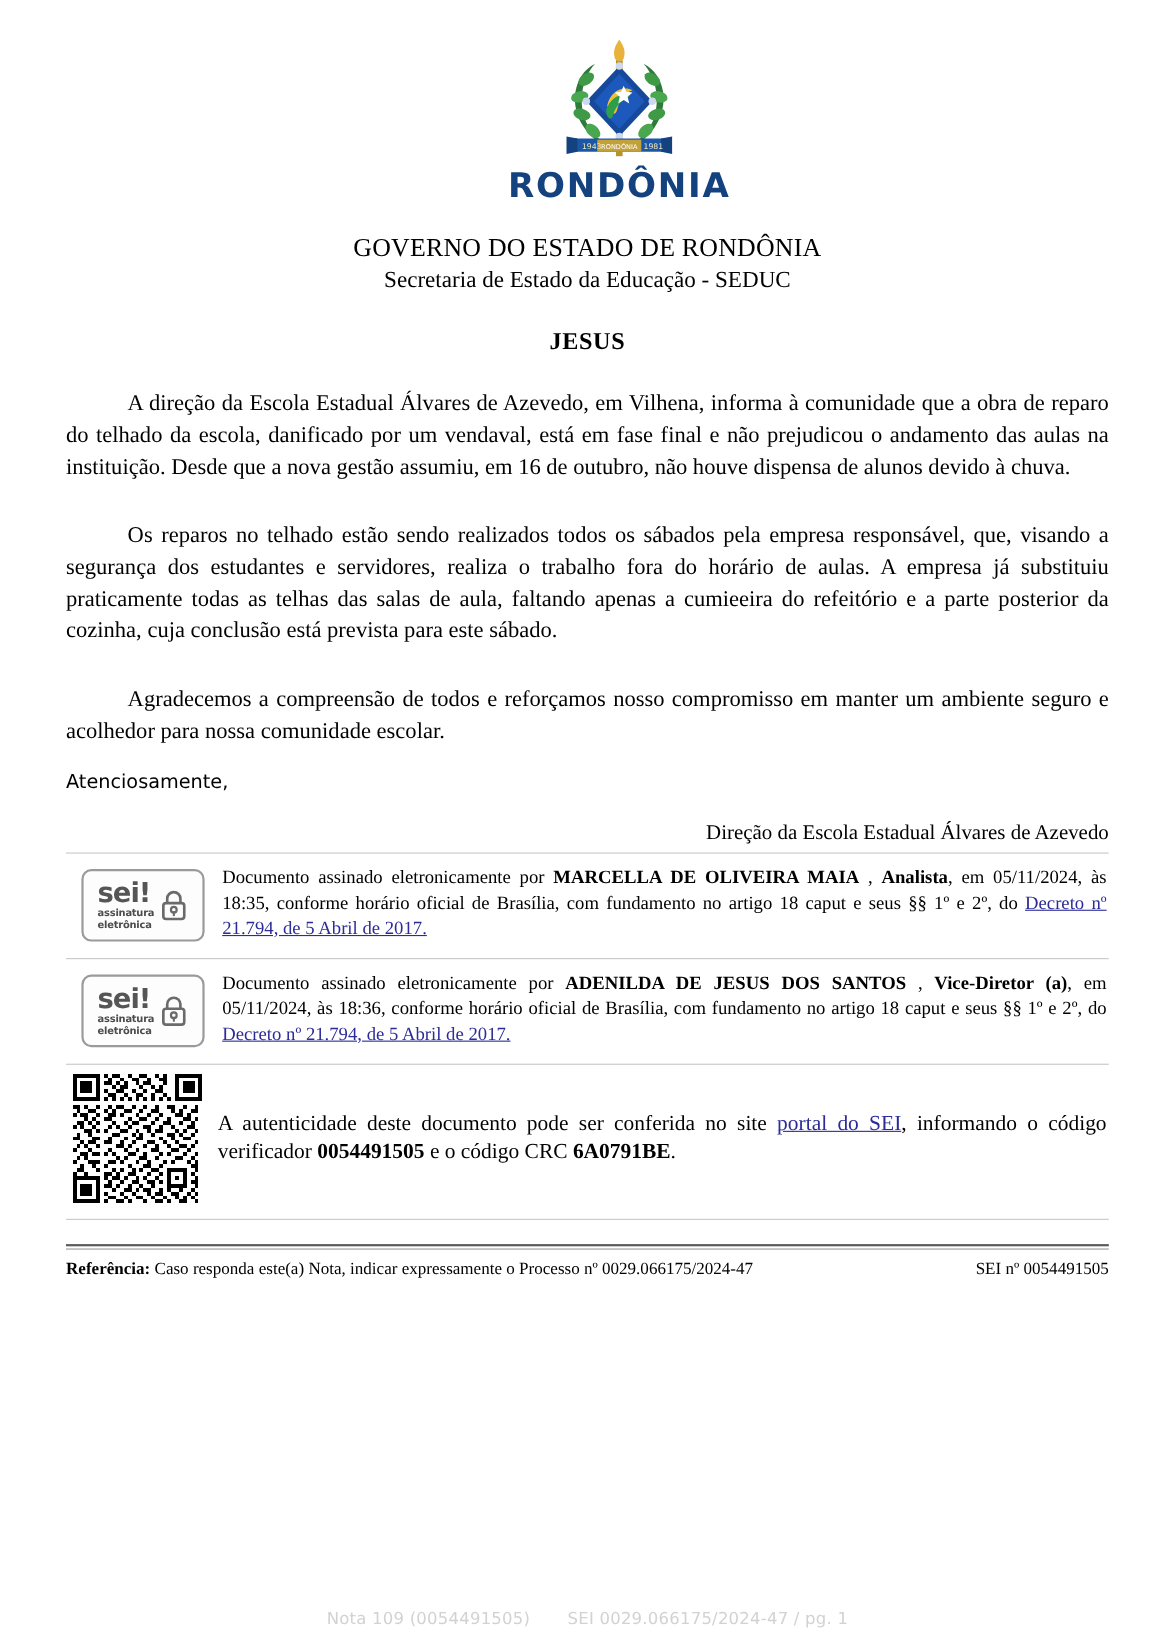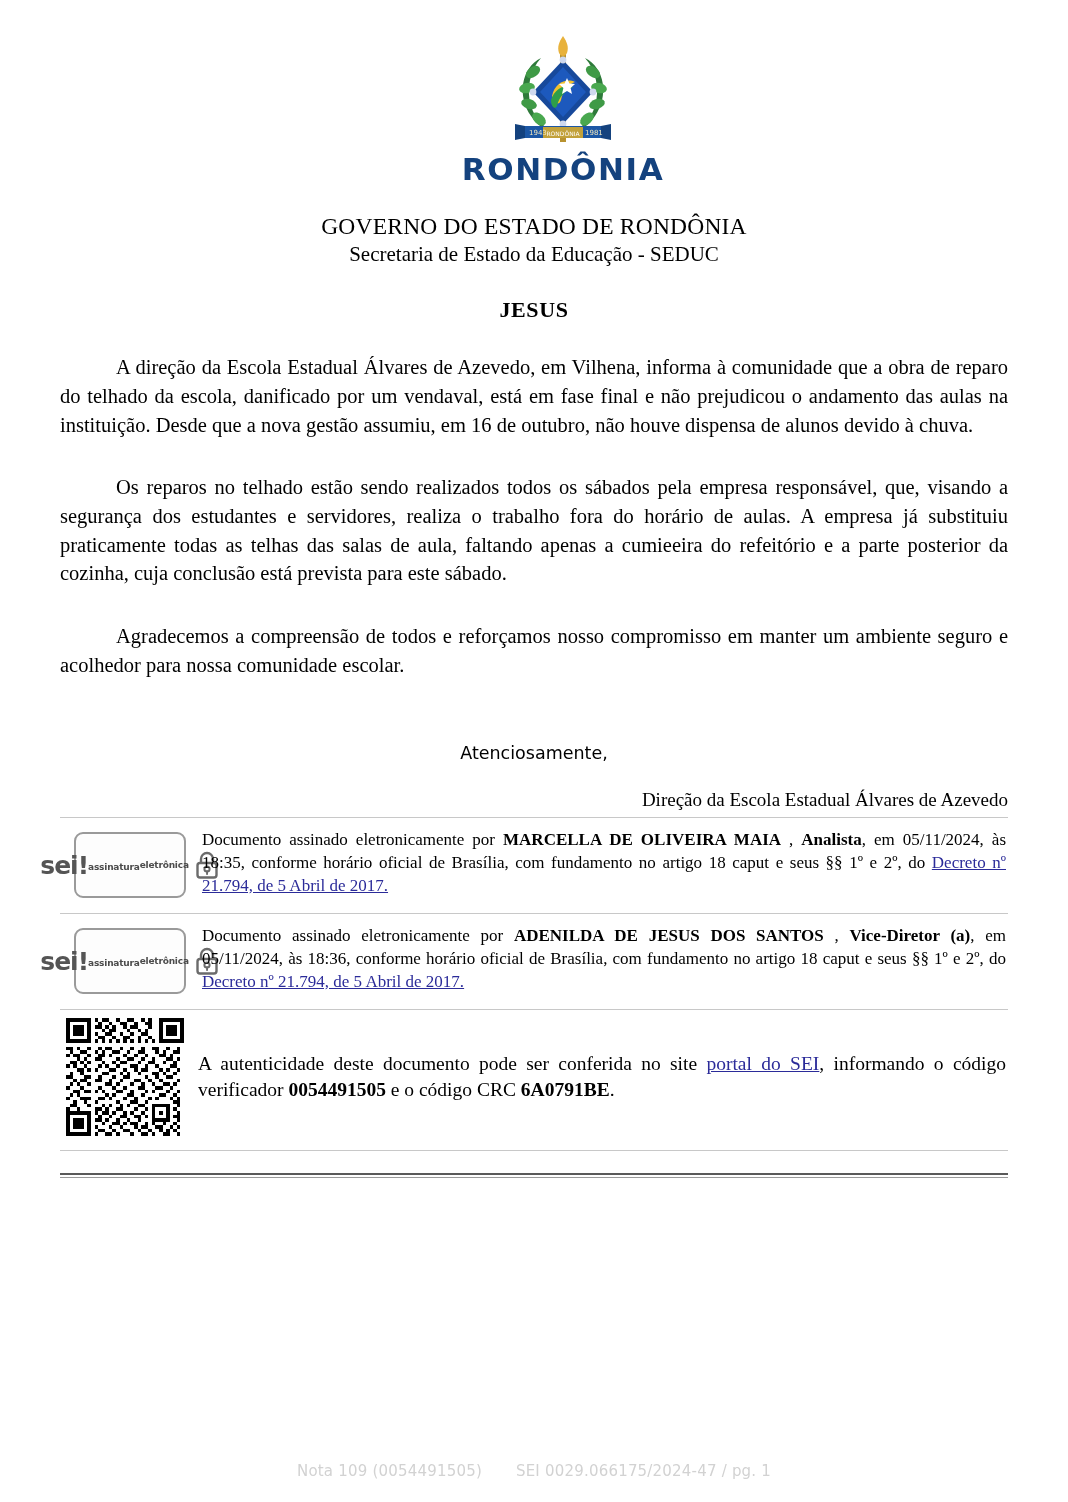--- a/index.html
+++ b/index.html
@@ -91,22 +91,22 @@
     margin: 0;
     padding: 0;
   }
   p.para.first { margin-top: 30px; font-family: Liberation Serif, serif; }
   p.para.second { margin-top: 34px; }
   p.para.third { margin-top: 34px; }
 
   .closing {
     font-family: "DejaVu Sans", sans-serif;
     font-size: 17.5px;
-    margin-top: 64px;
-    text-align: center;
+    margin-top: 22px;
+    text-align: left;
   }
   .signer-line {
     font-size: 19px;
     text-align: right;
     margin-top: 26px;
   }
 
   
   .rule-thin {
     border: 0;
@@ -131,22 +131,22 @@
     align-items: center;
     justify-content: center;
     gap: 5px;
     margin-right: 16px;
     margin-left: 14px;
     margin-top: 3px;
     background: #fdfdfd;
   }
   .sei-badge .txt {
     display: flex;
-    flex-direction: row;
-    align-items: center;
+    flex-direction: column;
+    align-items: flex-start;
     line-height: 1;
   }
   .sei-badge .sei-word {
     font-family: "DejaVu Sans", sans-serif;
     font-weight: bold;
     font-size: 25px;
     color: #555555;
     letter-spacing: -1px;
     line-height: 0.95;
   }
@@ -626,19 +626,23 @@
             <rect x="31" y="32" width="1" height="1"></rect>
         </g>
       </svg>
       <div class="auth-text">
         <span>A autenticidade deste documento pode ser conferida no site </span><a class="doclink" href="#">portal do SEI</a><span>, informando o código verificador </span><b>0054491505</b><span> e o código CRC </span><b>6A0791BE</b><span>.</span>
       </div>
     </div>
     <hr class="rule-thin">
 
     <hr class="ref-rule">
+    <div class="ref-row">
+      <div class="left"><b>Referência:</b><span> Caso responda este(a) Nota, indicar expressamente o Processo nº 0029.066175/2024-47</span></div>
+      <div class="right">SEI nº 0054491505</div>
+    </div>
   </div>
 
   <div class="page-foot">
     <span>Nota 109 (0054491505)</span><span class="gap"></span><span>SEI 0029.066175/2024-47 / pg. 1</span>
   </div>
 
 </div>
 
 </body></html>

